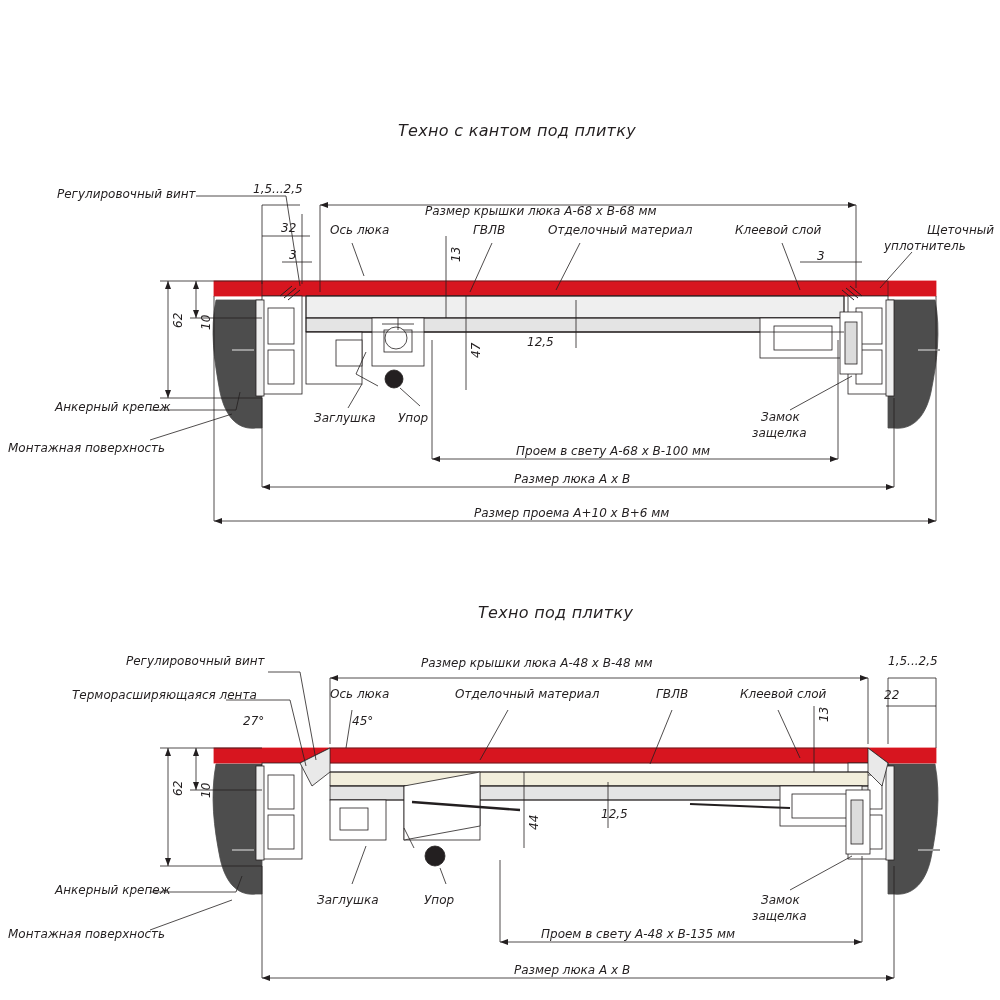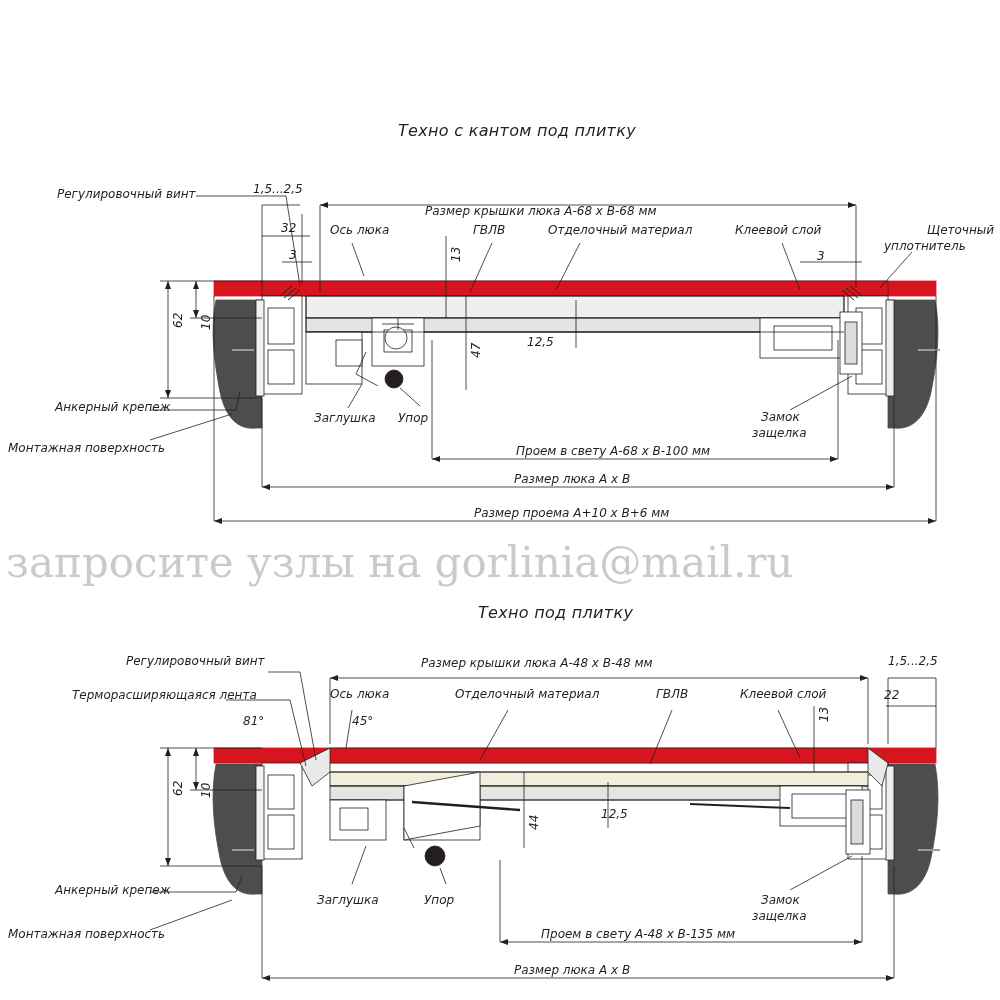--- a/index.html
+++ b/index.html
@@ -288,27 +288,26 @@
   <div class="lbl" style="left:8px; top:442px;">Монтажная поверхность</div>
   <div class="lbl" style="left:314px; top:412px;">Заглушка</div>
   <div class="lbl" style="left:398px; top:412px;">Упор</div>
   <div class="lbl" style="left:761px; top:411px;">Замок</div>
   <div class="lbl" style="left:752px; top:427px;">защелка</div>
 
   <div class="lbl dim" style="left:516px; top:445px;">Проем в свету А-68 х В-100 мм</div>
   <div class="lbl dim" style="left:514px; top:473px;">Размер люка А х В</div>
   <div class="lbl dim" style="left:474px; top:507px;">Размер проема  А+10 х В+6 мм</div>
 
-  <div class="watermark">запросите узлы на gorlinia@mail.ru</div>
 
   <div class="lbl title" style="left:478px; top:604px;">Техно под плитку</div>
 
   <div class="lbl" style="left:126px; top:655px;">Регулировочный винт</div>
   <div class="lbl" style="left:72px; top:689px;">Терморасширяющаяся лента</div>
-  <div class="lbl dim" style="left:243px; top:715px;">81°</div>
+  <div class="lbl dim" style="left:243px; top:715px;">27°</div>
   <div class="lbl dim" style="left:352px; top:715px;">45°</div>
   <div class="lbl" style="left:330px; top:688px;">Ось люка</div>
   <div class="lbl" style="left:455px; top:688px;">Отделочный материал</div>
   <div class="lbl" style="left:656px; top:688px;">ГВЛВ</div>
   <div class="lbl" style="left:740px; top:688px;">Клеевой слой</div>
 
   <div class="lbl dim" style="left:421px; top:657px;">Размер крышки люка А-48 х В-48 мм</div>
   <div class="lbl dim" style="left:888px; top:655px;">1,5...2,5</div>
   <div class="lbl dim" style="left:884px; top:689px;">22</div>
   <div class="lbl dim rot" style="left:818px; top:722px;">13</div>

